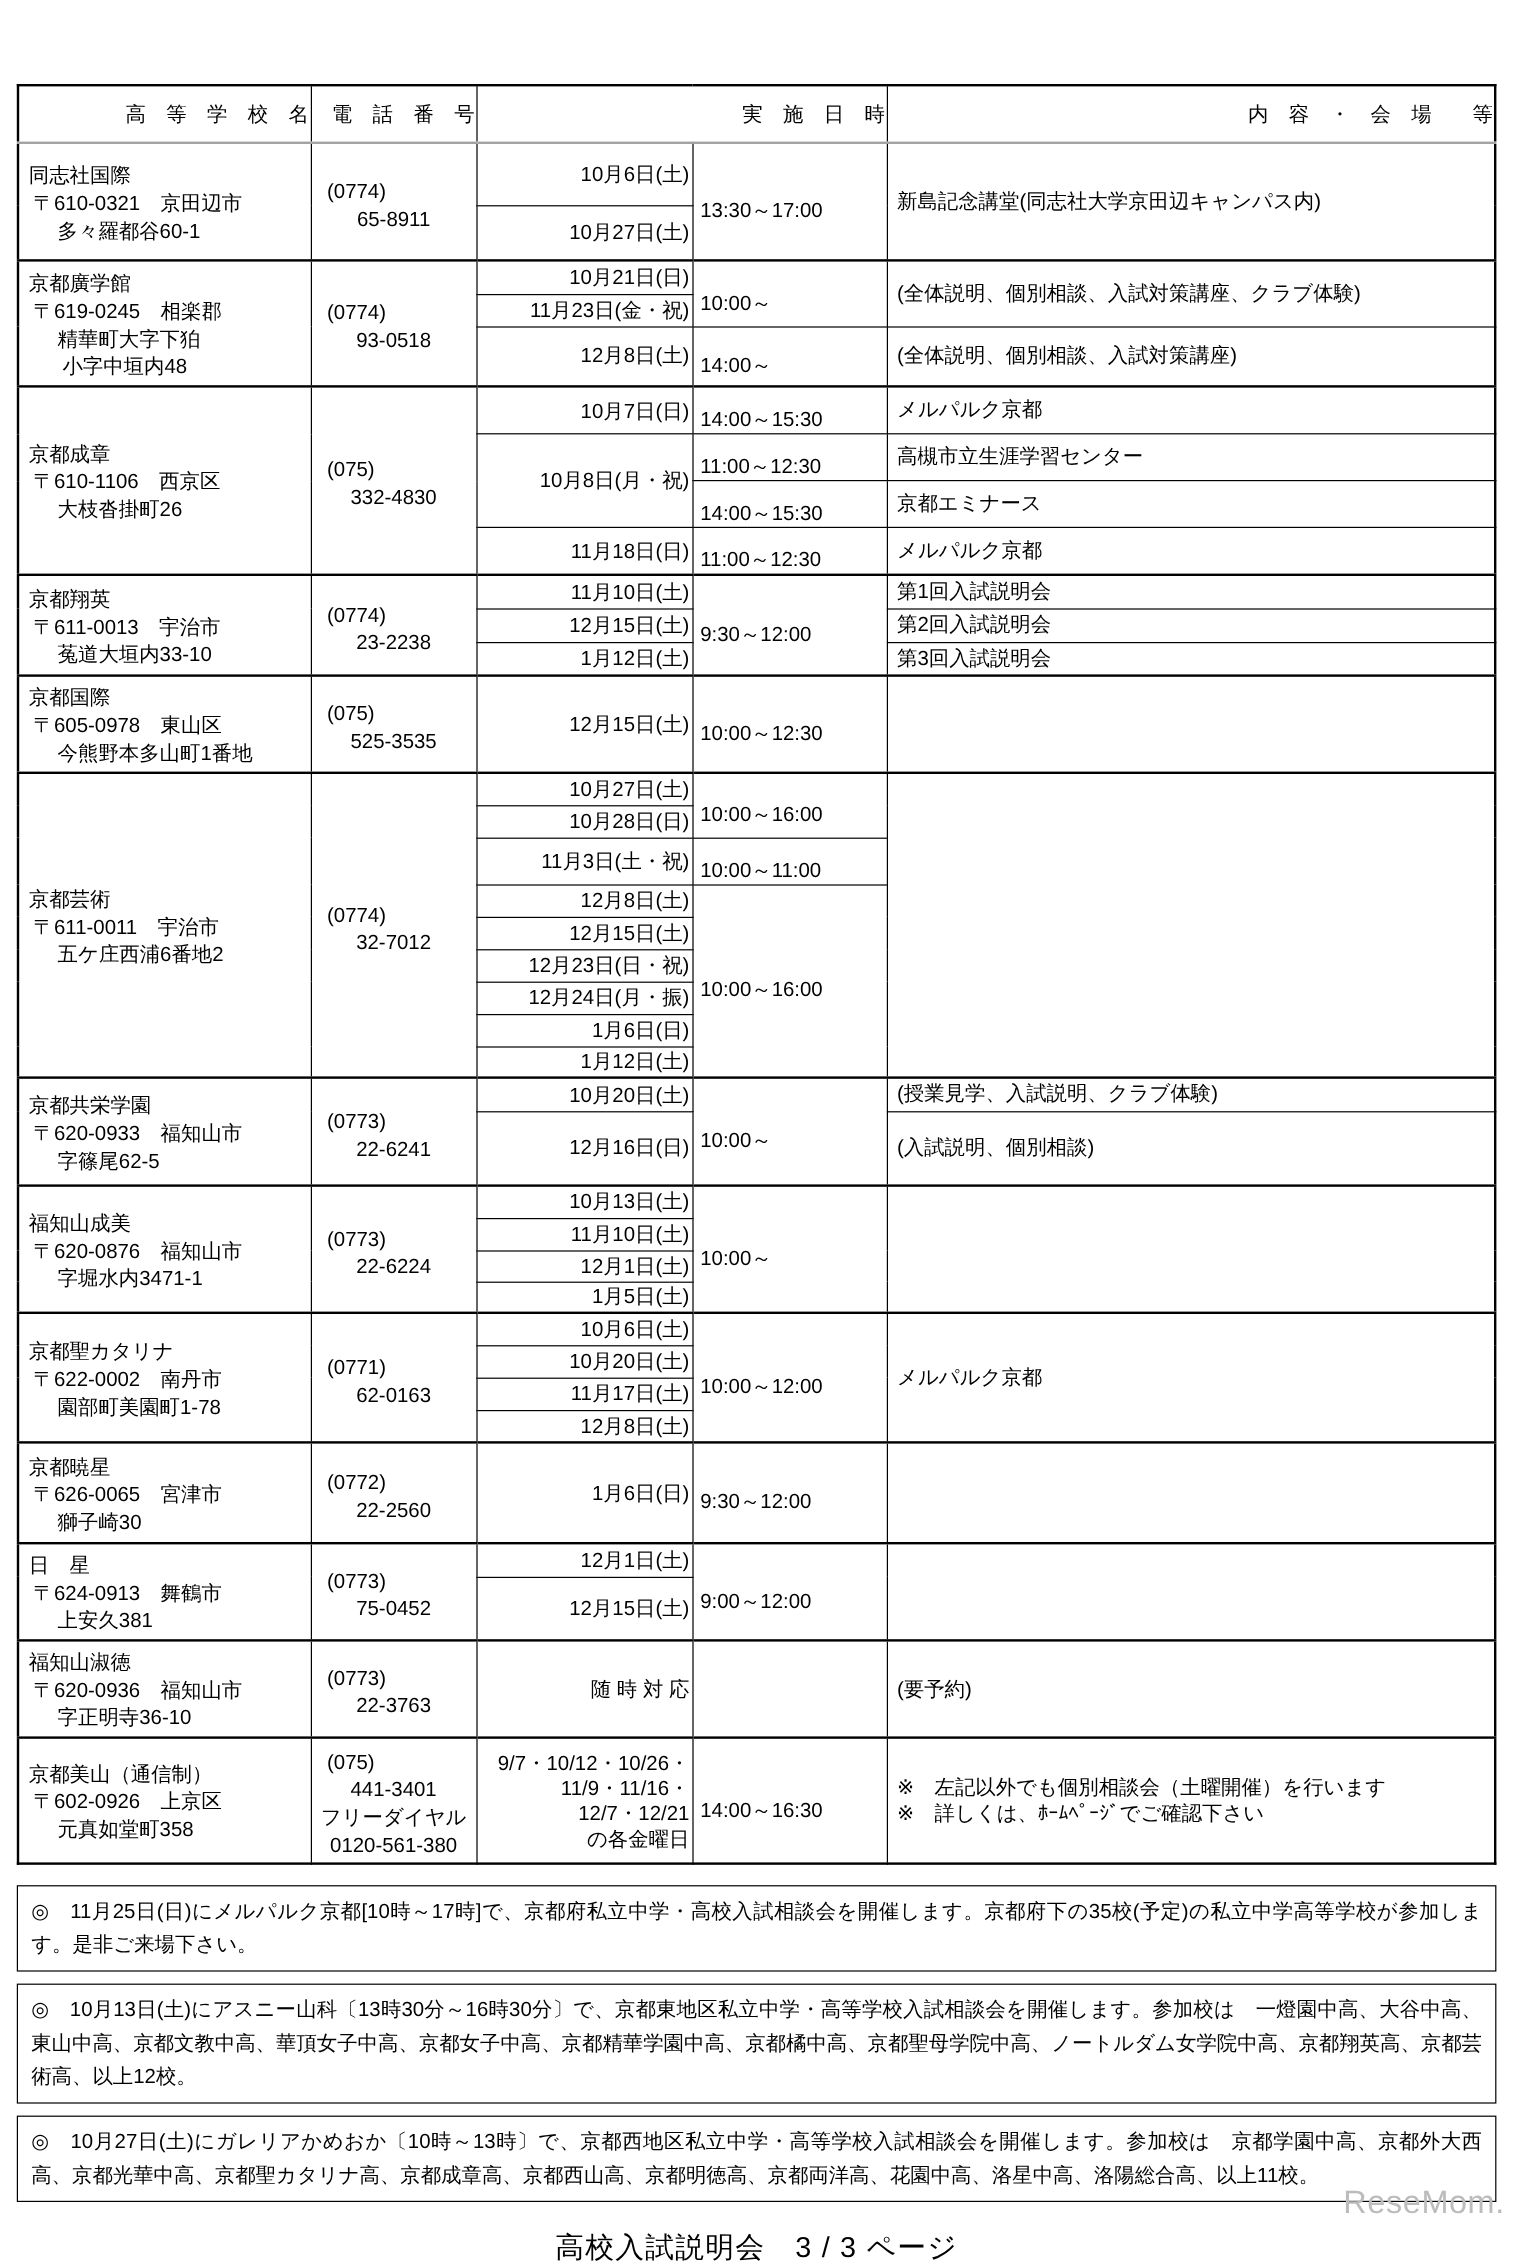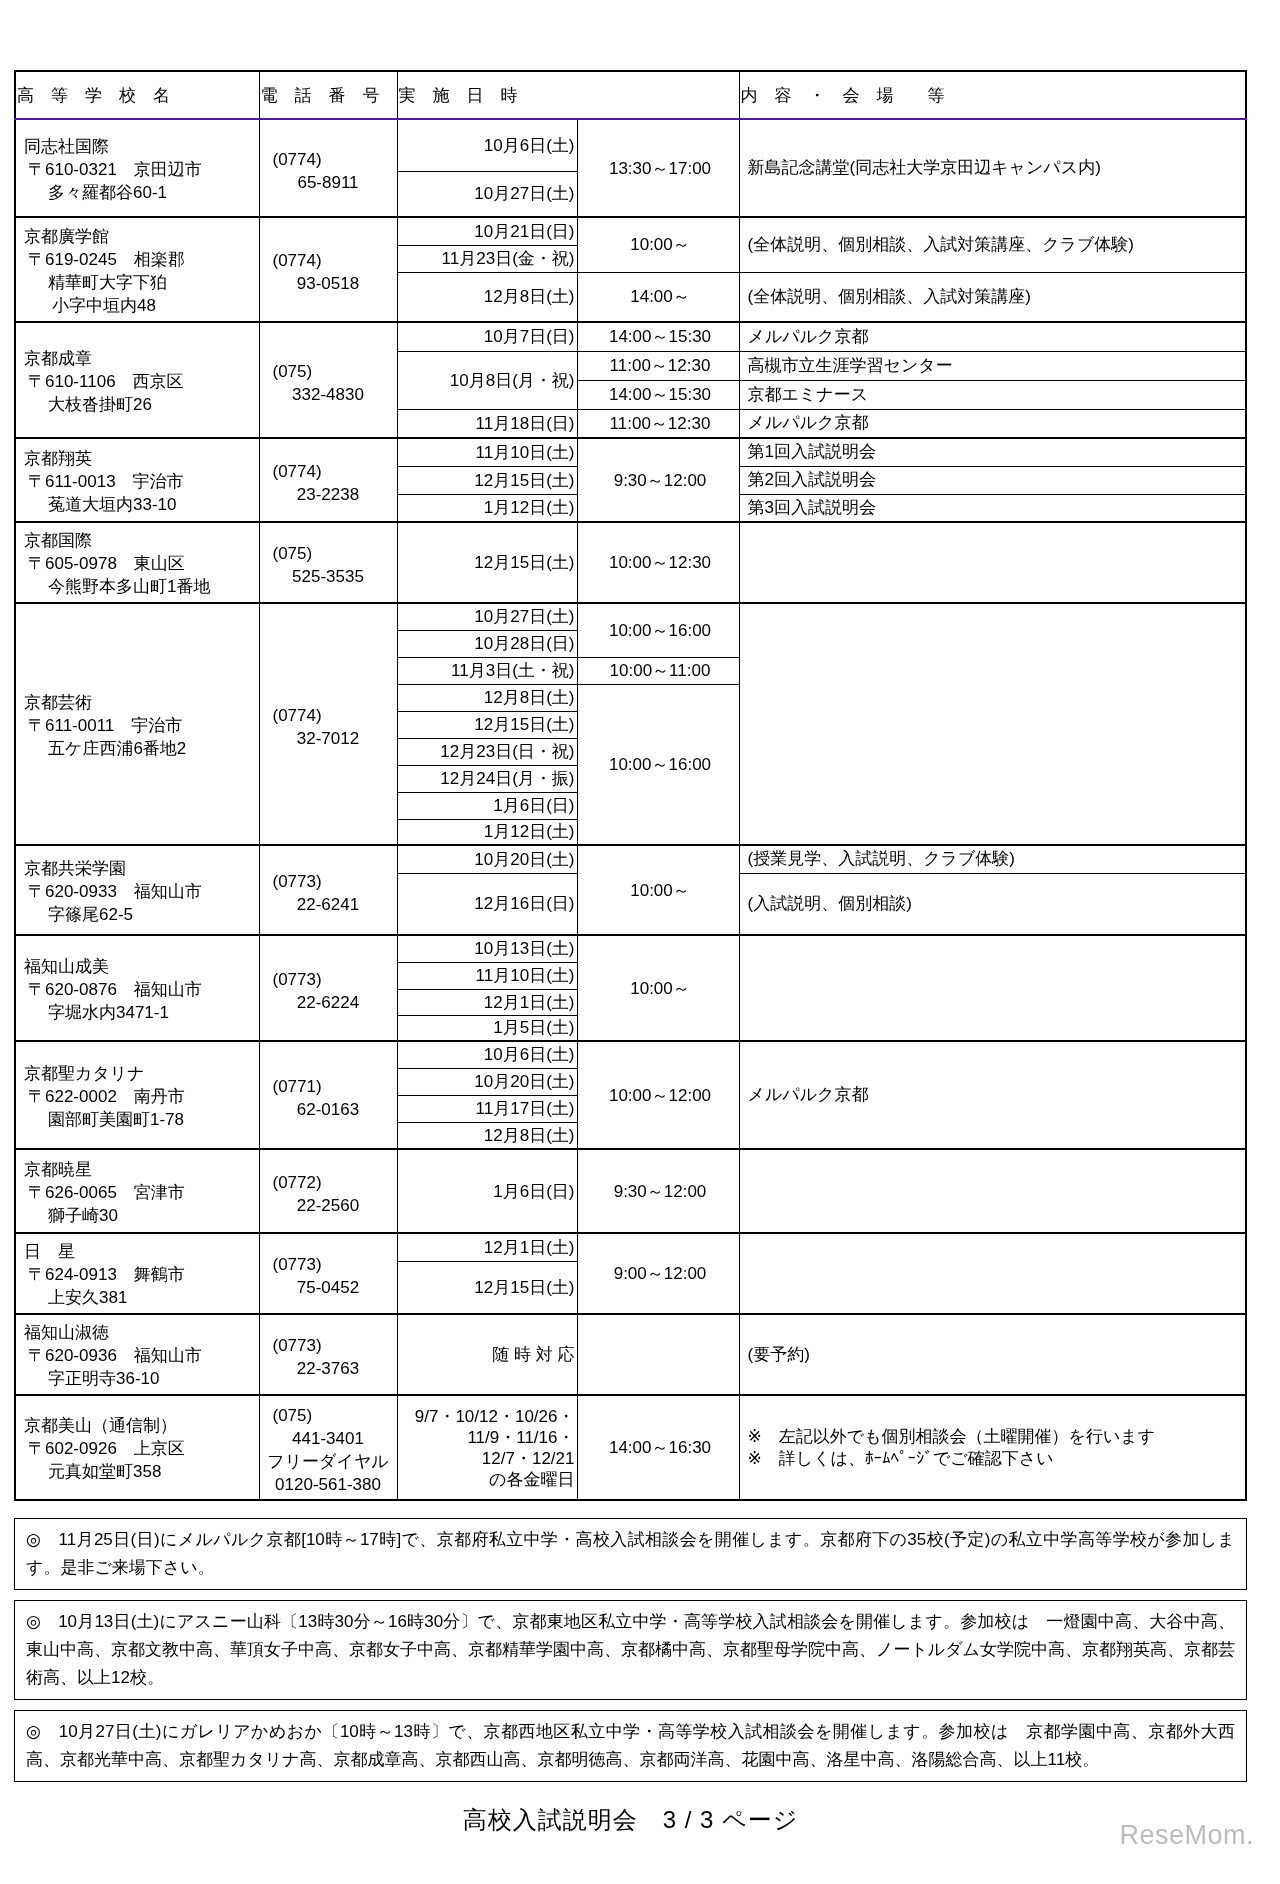--- a/index.html
+++ b/index.html
@@ -14,34 +14,34 @@
 
   table.main {
     width: 100%; border-collapse: collapse; table-layout: fixed;
     border: 2px solid #000;
   }
   .main th, .main td {
     border: 1px solid #000;
     font-size: 17px; font-weight: normal;
     overflow: hidden; vertical-align: middle;
   }
-  .main thead th { height: 44px; text-align: left; border-bottom: 2px solid #4c1d95; }
+  .main thead th { height: 44px; text-align: right; border-bottom: 2px solid #a3a3a3; }
   .group-start td { border-top: 2px solid #000; }
 
   .cell-name { vertical-align: top; padding: 6px 4px 4px 6px; line-height: 23px; text-align: left; }
   .nl0 { padding-left: 2px; }
   .nl1 { padding-left: 6px; }
   .nl2 { padding-left: 26px; }
   .nl3 { padding-left: 30px; }
 
   .cell-phone { vertical-align: top; padding-top: 6px; line-height: 23px; text-align: center; }
   .pl-first { text-align: left; padding-left: 12px; }
 
   .cell-date    { text-align: right; padding: 1px 2px; line-height: 21px; }
-  .cell-time    { text-align: center; padding: 1px 2px 1px 6px; line-height: 21px; }
+  .cell-time    { text-align: left; padding: 16px 2px 1px 6px; line-height: 21px; }
   .cell-content { text-align: left; padding: 1px 16px 1px 8px; line-height: 22px; }
 
   #notes { margin-top: 17px; }
   .note {
     border: 1px solid #000;
     padding: 7px 11px;
     font-size: 17px; line-height: 28px;
     margin-bottom: 10px;
     text-align: justify;
   }

